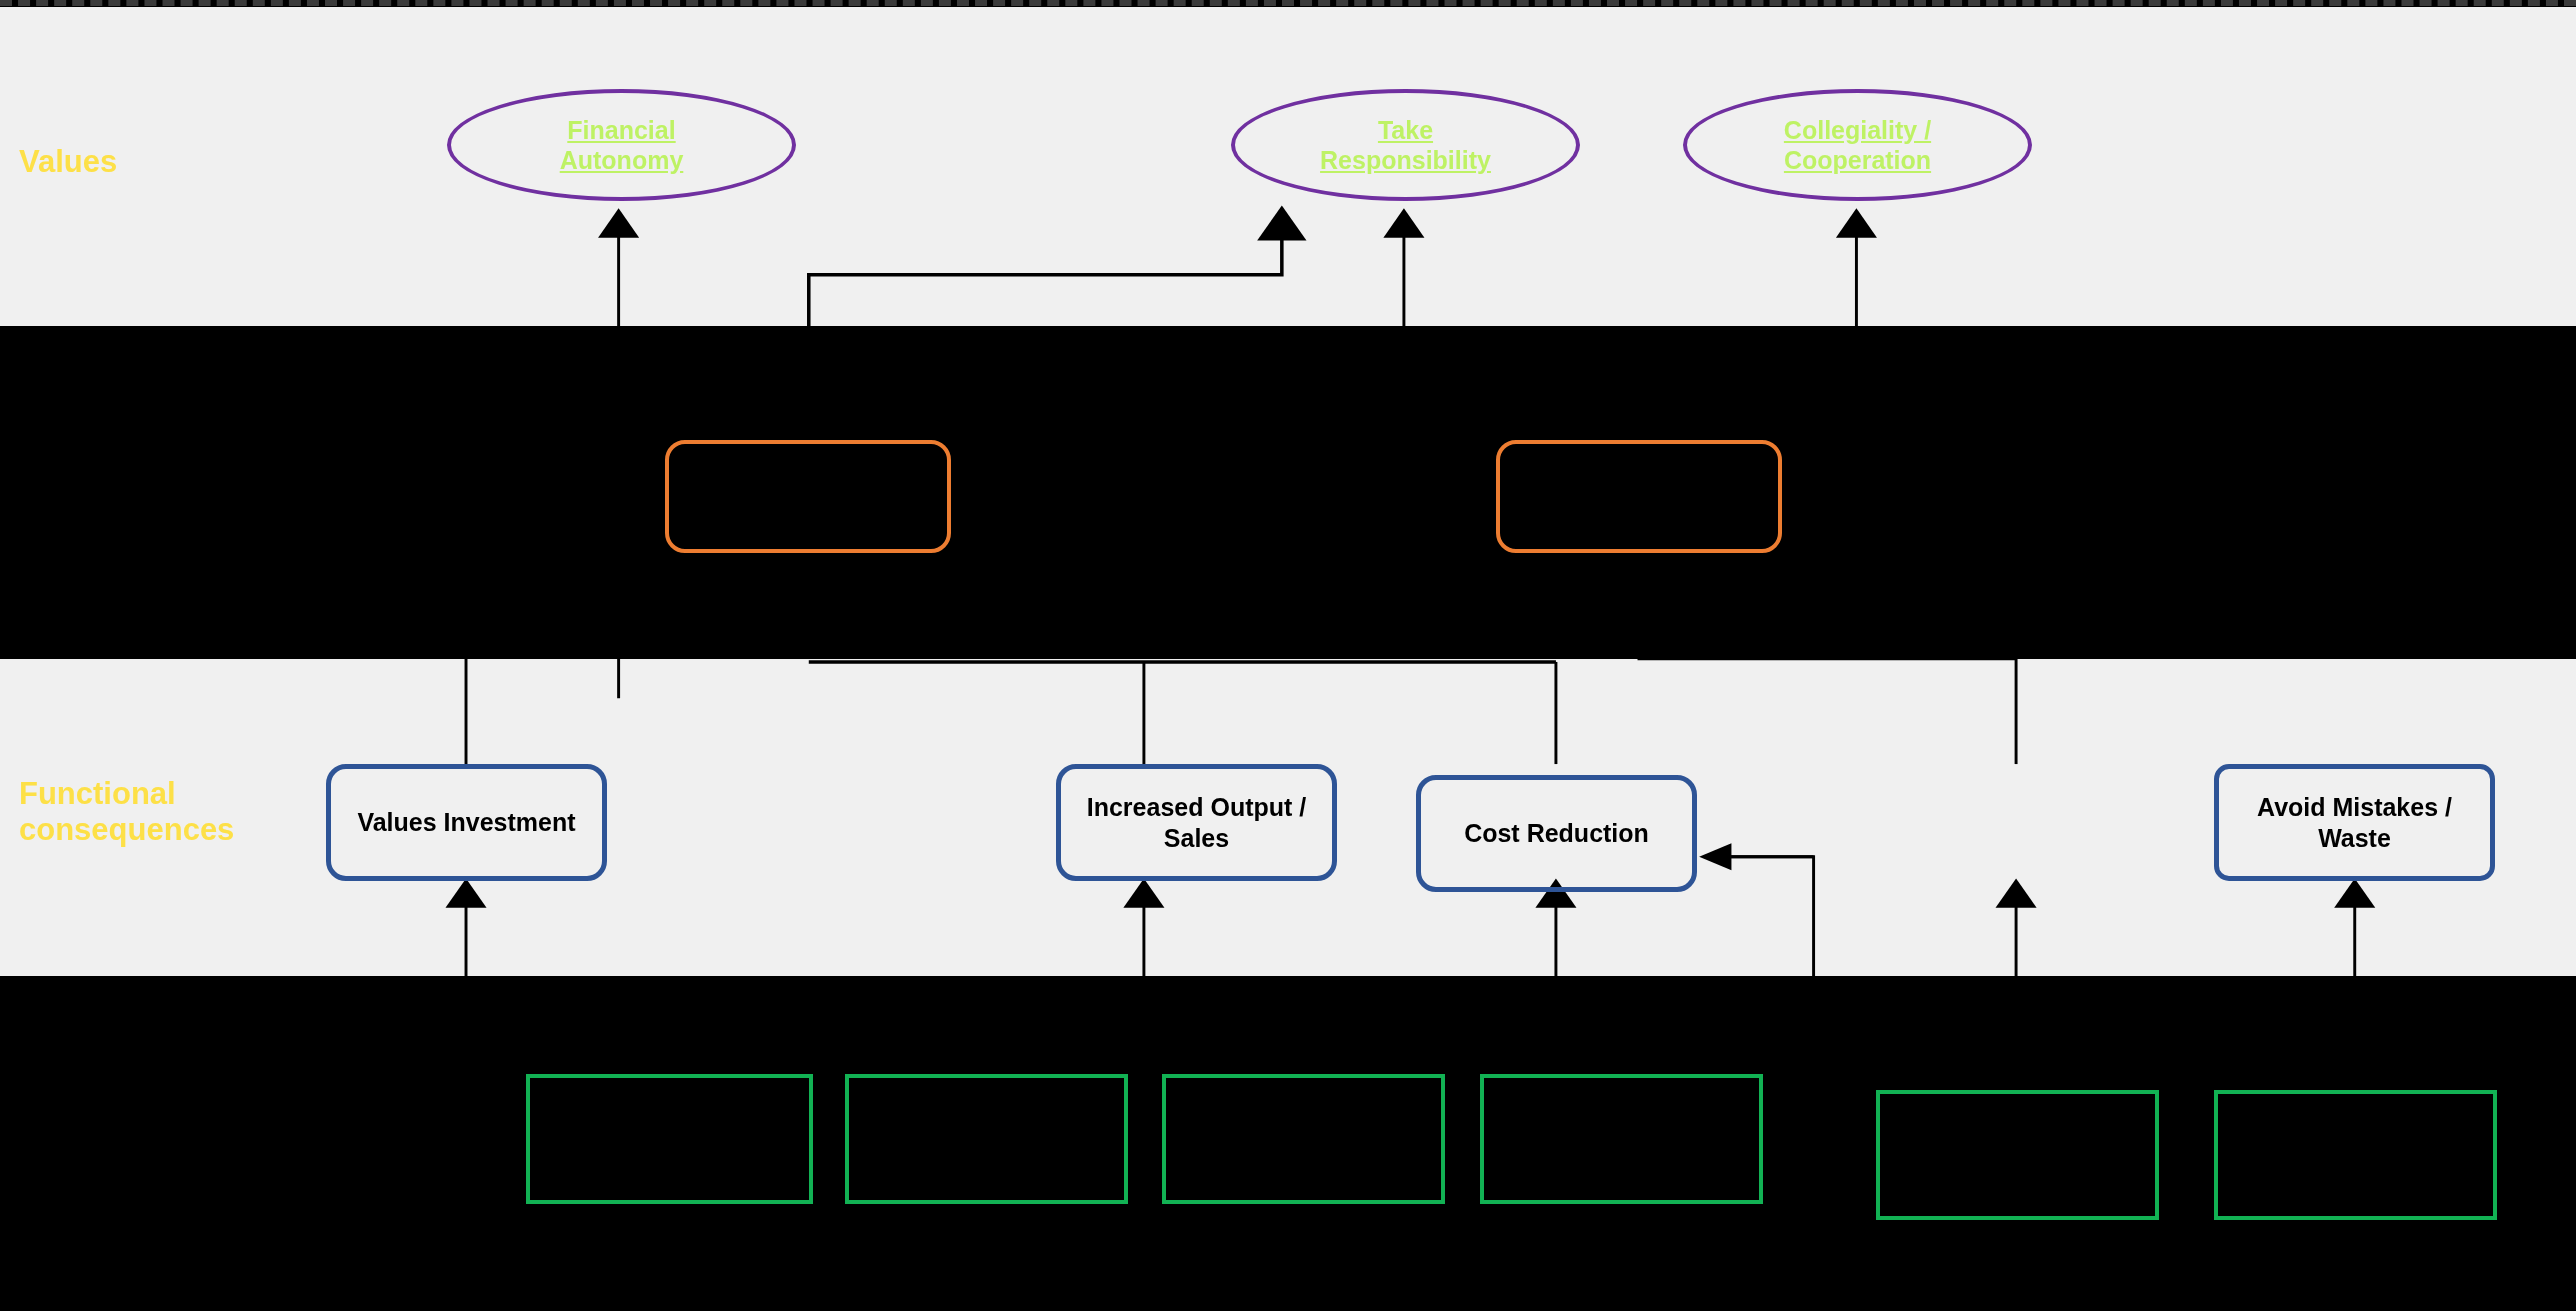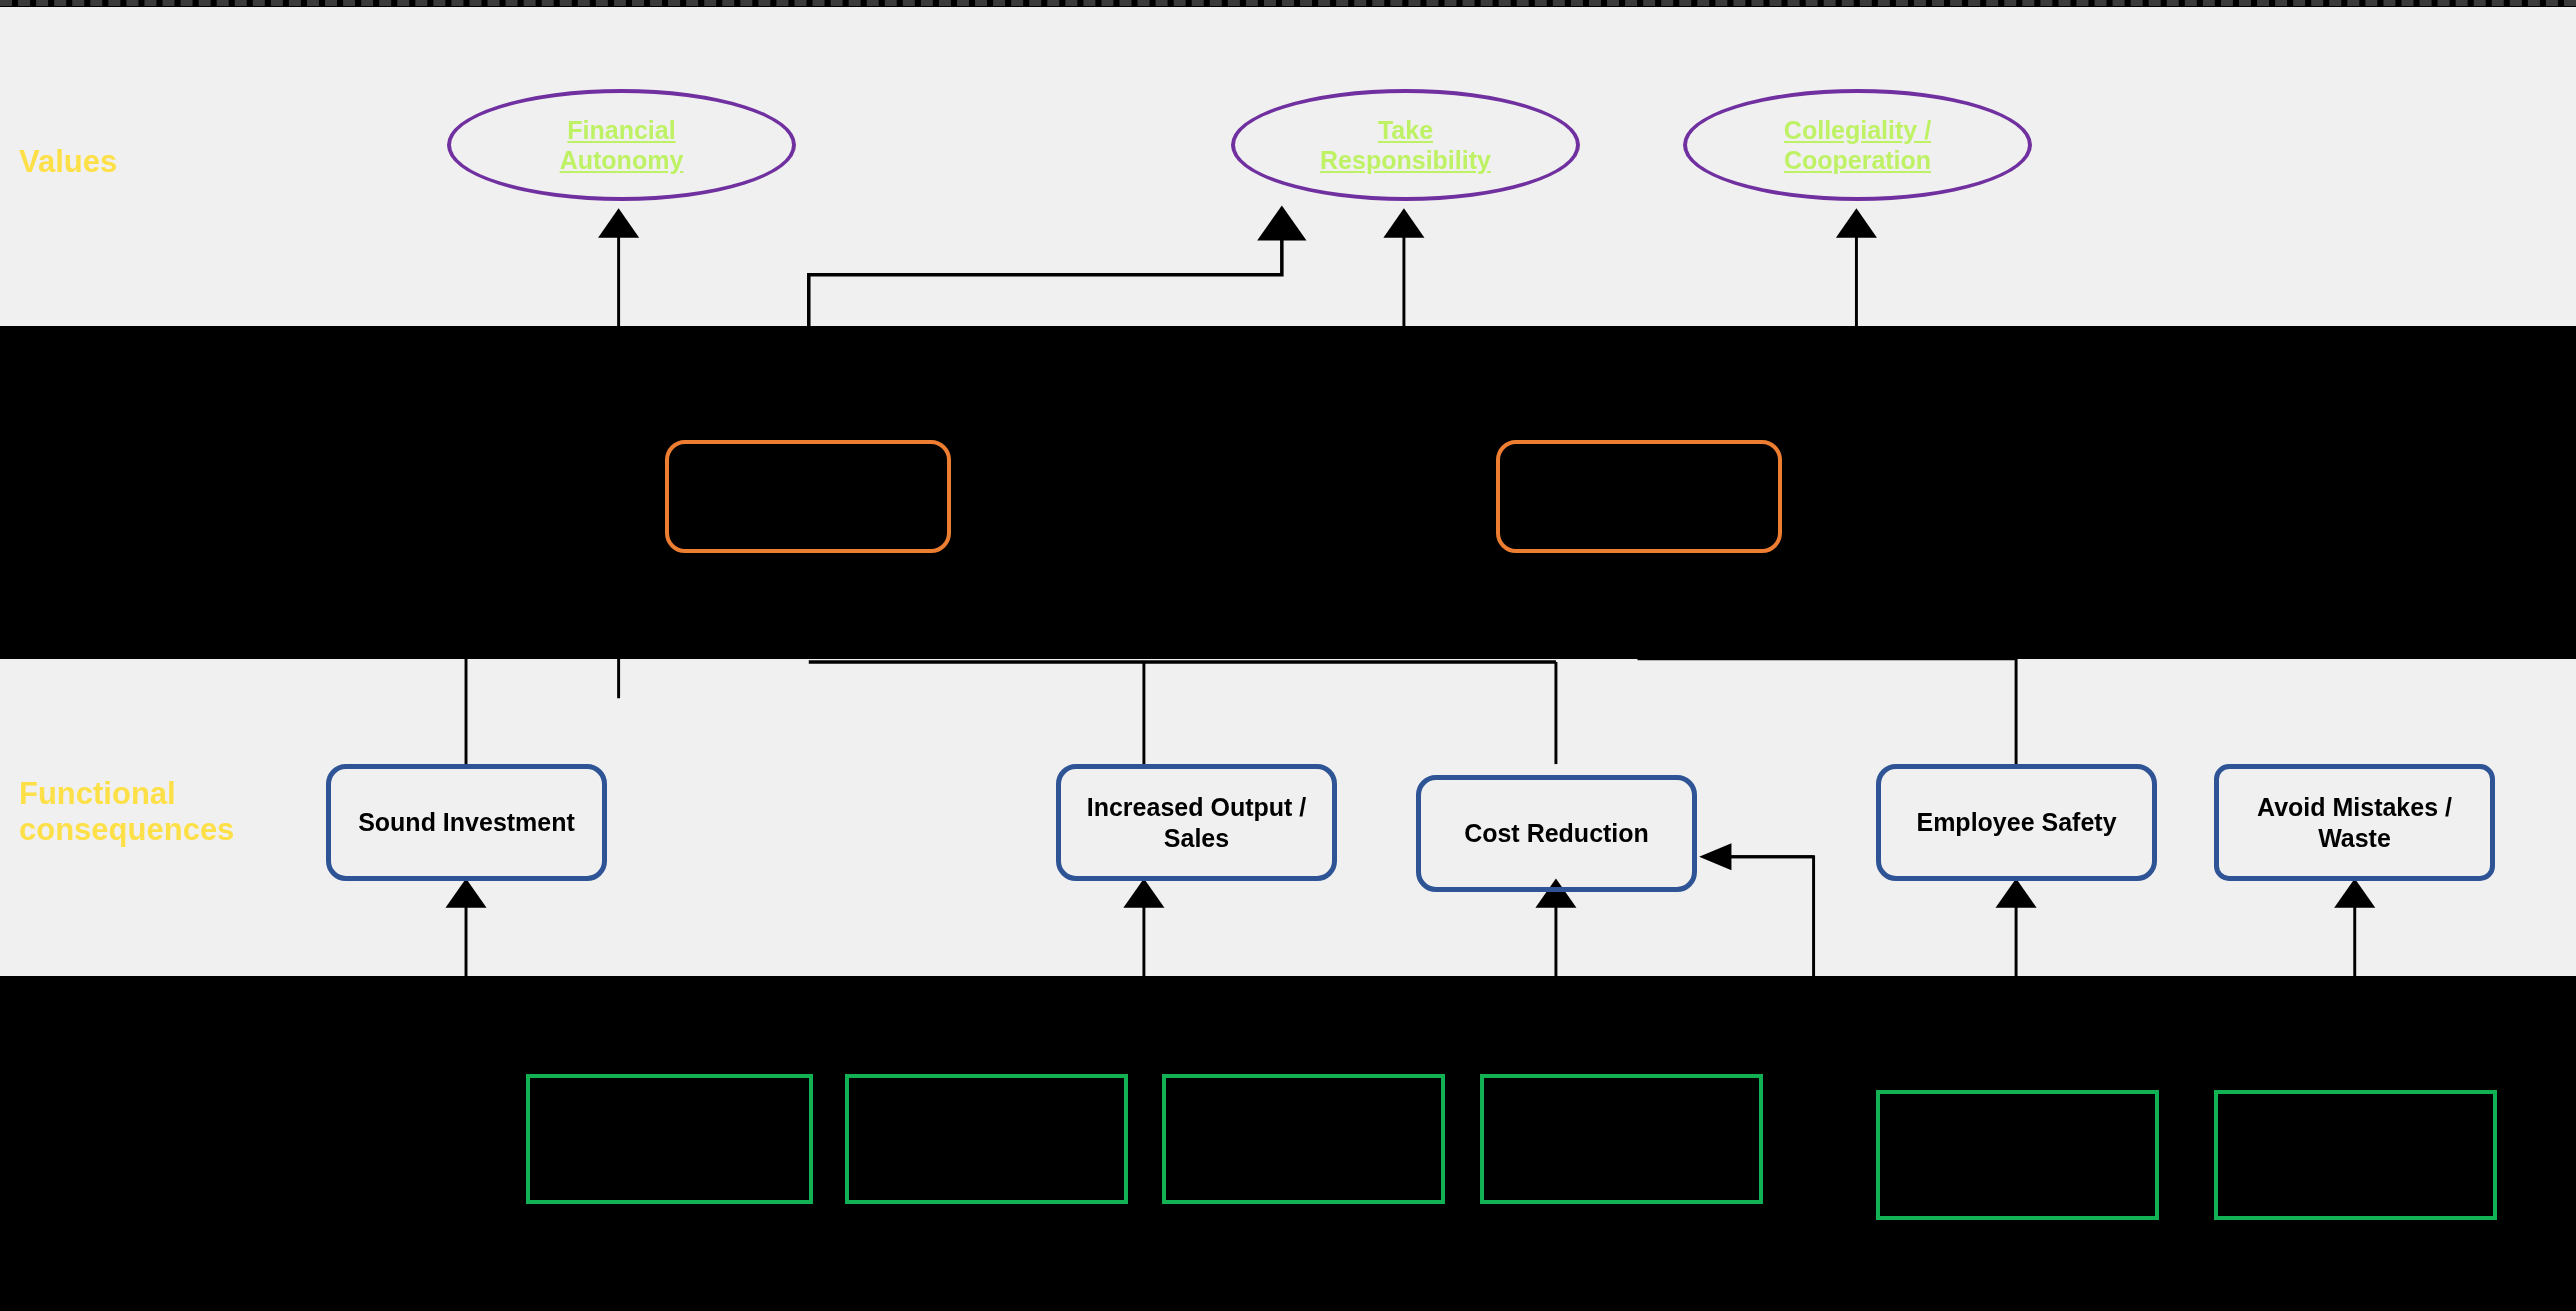--- a/index.html
+++ b/index.html
@@ -179,28 +179,27 @@
   <div class="value-node nowrap" style="left:1231px; top:89px; width:349px; height:112px;">Take
 Responsibility</div>
 
   <div class="value-node nowrap" style="left:1683px; top:89px; width:349px; height:112px;">Collegiality /
 Cooperation</div>
 
   <div class="psy-node" style="left:665px; top:440px; width:286px; height:113px;"></div>
 
   <div class="psy-node" style="left:1496px; top:440px; width:286px; height:113px;"></div>
 
-  <div class="func-node nowrap" style="left:326px; top:764px; width:281px; height:117px;">Sound Investment</div>
+  <div class="func-node nowrap" style="left:326px; top:764px; width:281px; height:117px;">Values Investment</div>
 
   <div class="func-node nowrap" style="left:1056px; top:764px; width:281px; height:117px;">Increased Output /
 Sales</div>
 
   <div class="func-node nowrap" style="left:1416px; top:764px; width:281px; height:117px;margin-top:11px;">Cost Reduction</div>
 
-  <div class="func-node nowrap" style="left:1876px; top:764px; width:281px; height:117px;">Employee Safety</div>
 
   <div class="func-node nowrap" style="left:2214px; top:764px; width:281px; height:117px;border-radius:15px;">Avoid Mistakes /
 Waste</div>
 
   <div class="attr-node" style="left:526px; top:1074px; width:287px; height:130px;"></div>
 
   <div class="attr-node" style="left:845px; top:1074px; width:283px; height:130px;"></div>
 
   <div class="attr-node" style="left:1162px; top:1074px; width:283px; height:130px;"></div>
 

